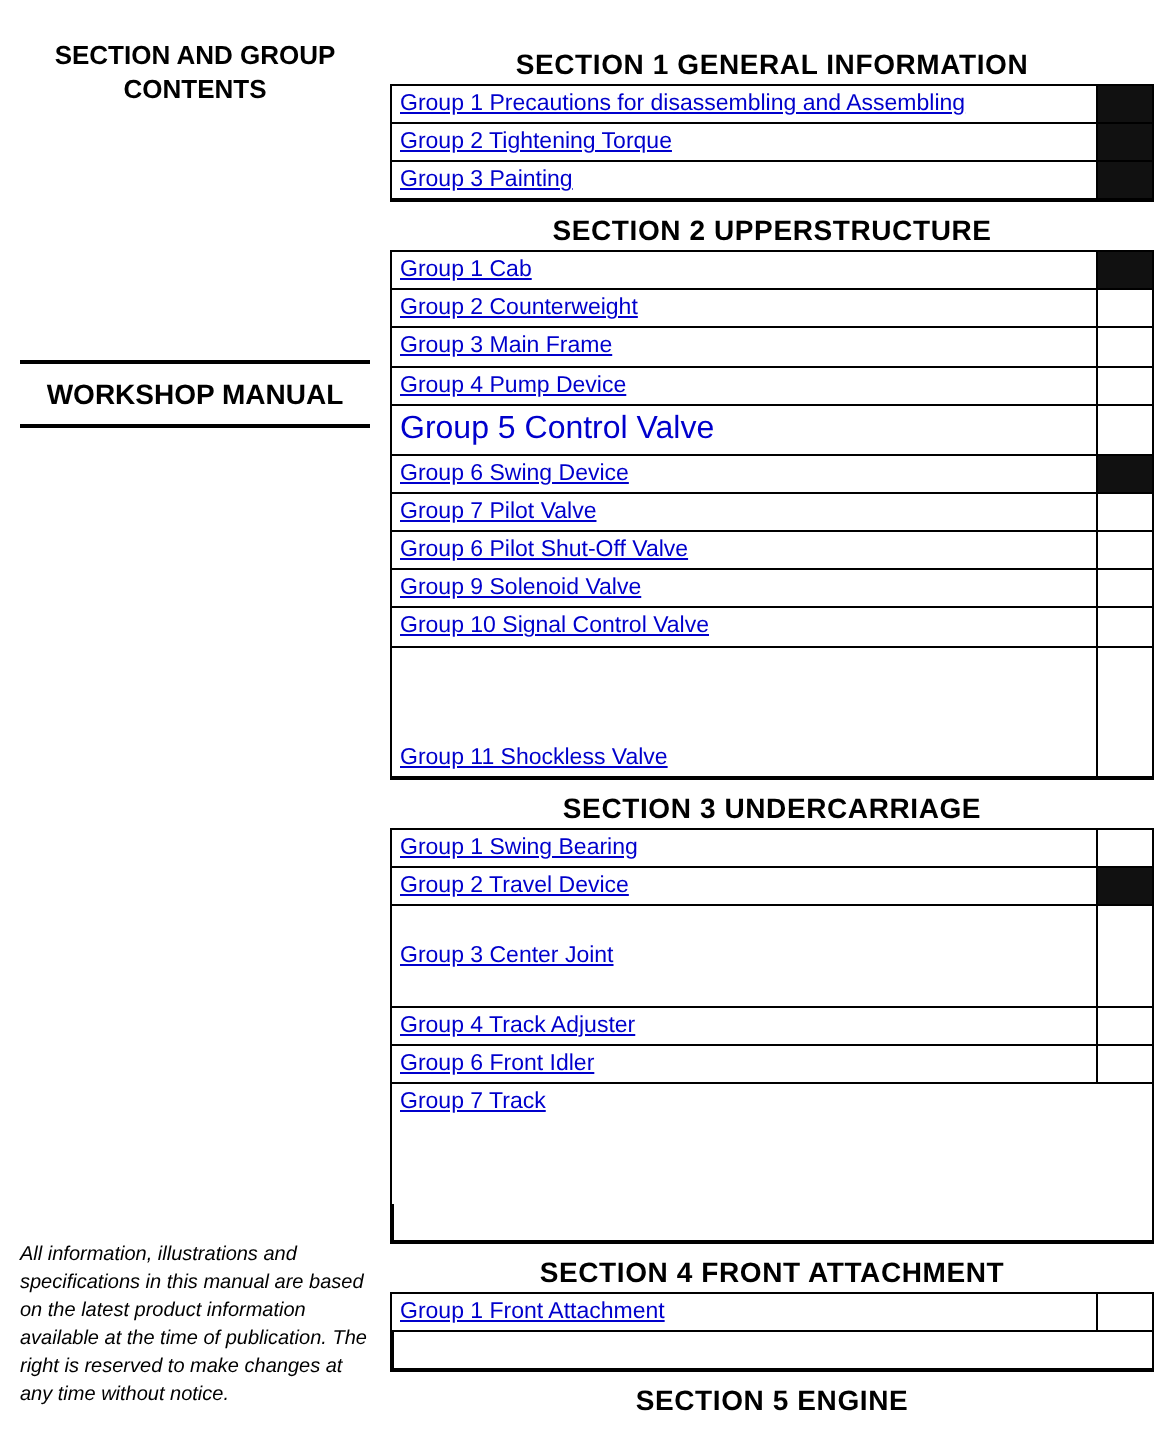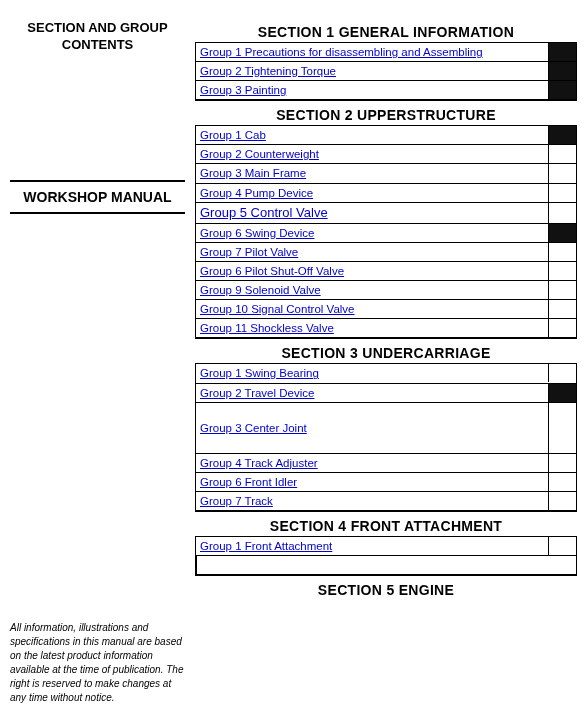--- a/index.html
+++ b/index.html
@@ -120,21 +120,21 @@
           </div>
           <div class="group-row" style="display: flex; align-items: stretch; border-top: 1px solid rgb(0, 0, 0); min-height: 18px;">
             <div style="flex: 1 1 0%; color: rgb(0, 0, 204); font-size: 11.5px; padding: 1px 4px; text-decoration: underline; line-height: 1.4;">Group 3 Main Frame</div>
             <div style="width: 28px; min-height: 18px; background: rgb(255, 255, 255); border-left: 1px solid rgb(0, 0, 0);"></div>
           </div>
           <div class="group-row" style="display: flex; align-items: stretch; border-top: 1px solid rgb(0, 0, 0); min-height: 18px;">
             <div style="flex: 1 1 0%; color: rgb(0, 0, 204); font-size: 11.5px; padding: 1px 4px; text-decoration: underline; line-height: 1.4;">Group 4 Pump Device</div>
             <div style="width: 28px; min-height: 18px; background: rgb(255, 255, 255); border-left: 1px solid rgb(0, 0, 0);"></div>
           </div>
           <div class="group-row" style="display: flex; align-items: stretch; border-top: 1px solid rgb(0, 0, 0); min-height: 18px;">
-            <div style="flex: 1 1 0%; color: rgb(0, 0, 204); font-size: 13px; padding: 1px 4px; text-decoration: underline; line-height: 1.4;">Group 5 Control Valve</div>
+            <div style="flex: 1 1 0%; color: rgb(0, 0, 204); font-size: 16px; padding: 1px 4px; line-height: 1.4;">Group 5 Control Valve</div>
             <div style="width: 28px; min-height: 18px; background: rgb(255, 255, 255); border-left: 1px solid rgb(0, 0, 0);"></div>
           </div>
           <div class="group-row" style="display: flex; align-items: stretch; border-top: 1px solid rgb(0, 0, 0); min-height: 18px;">
             <div style="flex: 1 1 0%; color: rgb(0, 0, 204); font-size: 11.5px; padding: 1px 4px; text-decoration: underline; line-height: 1.4;">Group 6 Swing Device</div>
             <div style="width: 28px; min-height: 18px; background: rgb(17, 17, 17); border-left: 1px solid rgb(0, 0, 0);"></div>
           </div>
           <div class="group-row" style="display: flex; align-items: stretch; border-top: 1px solid rgb(0, 0, 0); min-height: 18px;">
             <div style="flex: 1 1 0%; color: rgb(0, 0, 204); font-size: 11.5px; padding: 1px 4px; text-decoration: underline; line-height: 1.4;">Group 7 Pilot Valve</div>
             <div style="width: 28px; min-height: 18px; background: rgb(255, 255, 255); border-left: 1px solid rgb(0, 0, 0);"></div>
           </div>
@@ -144,21 +144,21 @@
           </div>
           <div class="group-row" style="display: flex; align-items: stretch; border-top: 1px solid rgb(0, 0, 0); min-height: 18px; gap: 28px;">
             <div style="flex: 1 1 0%; color: rgb(0, 0, 204); font-size: 11.5px; padding: 1px 4px; text-decoration: underline; line-height: 1.4;">Group 9 Solenoid Valve</div>
             <div style="width: 28px; min-height: 18px; background: rgb(255, 255, 255); border-left: 1px solid rgb(0, 0, 0);"></div>
           </div>
           <div class="group-row" style="display: flex; align-items: stretch; border-top: 1px solid rgb(0, 0, 0); min-height: 18px;">
             <div style="flex: 1 1 0%; color: rgb(0, 0, 204); font-size: 11.5px; padding: 1px 4px; text-decoration: underline; line-height: 1.4;">Group 10 Signal Control Valve</div>
             <div style="width: 28px; min-height: 18px; background: rgb(255, 255, 255); border-left: 1px solid rgb(0, 0, 0);"></div>
           </div>
           <div class="group-row" style="display: flex; align-items: stretch; border-top: 1px solid rgb(0, 0, 0); min-height: 18px;">
-            <div style="flex: 1 1 0%; color: rgb(0, 0, 204); font-size: 11.5px; padding: 1px 4px; text-decoration: underline; line-height: 1.4;">Group 11 Shockless Valve</div>
+            <div style="flex: 1 1 0%; color: rgb(0, 0, 204); font-size: 11.5px; padding: 1px 4px; text-decoration: underline; line-height: 1.4; margin-top: 46px;">Group 11 Shockless Valve</div>
             <div style="width: 28px; min-height: 18px; background: rgb(255, 255, 255); border-left: 1px solid rgb(0, 0, 0);"></div>
           </div>
         </div>
       </div>
       <div class="section-block">
         <div class="section-header">SECTION 3 UNDERCARRIAGE</div>
         <div style="border-left: 1px solid rgb(0, 0, 0); border-right: 1px solid rgb(0, 0, 0); border-bottom: 1px solid rgb(0, 0, 0);">
           <div class="group-row" style="display: flex; align-items: flex-start; border-top: 1px solid rgb(0, 0, 0); min-height: 18px;">
             <div style="flex: 1 1 0%; color: rgb(0, 0, 204); font-size: 11.5px; padding: 1px 4px; text-decoration: underline; line-height: 1.4;">Group 1 Swing Bearing</div>
             <div style="width: 28px; min-height: 18px; background: rgb(255, 255, 255); border-left: 1px solid rgb(0, 0, 0);"></div>
@@ -172,21 +172,21 @@
             <div style="width: 28px; min-height: 18px; background: rgb(255, 255, 255); border-left: 1px solid rgb(0, 0, 0);"></div>
           </div>
           <div class="group-row" style="display: flex; align-items: stretch; border-top: 1px solid rgb(0, 0, 0); min-height: 18px;">
             <div style="flex: 1 1 0%; color: rgb(0, 0, 204); font-size: 11.5px; padding: 1px 4px; text-decoration: underline; line-height: 1.4;">Group 4 Track Adjuster</div>
             <div style="width: 28px; min-height: 18px; background: rgb(255, 255, 255); border-left: 1px solid rgb(0, 0, 0);"></div>
           </div>
           <div class="group-row" style="display: flex; align-items: stretch; border-top: 1px solid rgb(0, 0, 0); min-height: 18px;">
             <div style="flex: 1 1 0%; color: rgb(0, 0, 204); font-size: 11.5px; padding: 1px 4px; text-decoration: underline; line-height: 1.4;">Group 6 Front Idler</div>
             <div style="width: 28px; min-height: 18px; background: rgb(255, 255, 255); border-left: 1px solid rgb(0, 0, 0);"></div>
           </div>
-          <div class="group-row" style="display: flex; align-items: flex-start; border-top: 1px solid rgb(0, 0, 0); min-height: 18px;">
+          <div class="group-row" style="display: flex; align-items: flex-start; border-top: 1px solid rgb(0, 0, 0); min-height: 18px; flex-direction: column;">
             <div style="flex: 1 1 0%; color: rgb(0, 0, 204); font-size: 11.5px; padding: 1px 4px; text-decoration: underline; line-height: 1.4;">Group 7 Track</div>
             <div style="width: 28px; min-height: 18px; background: rgb(255, 255, 255); border-left: 1px solid rgb(0, 0, 0);"></div>
           </div>
         </div>
       </div>
       <div class="section-block">
         <div class="section-header">SECTION 4 FRONT ATTACHMENT</div>
         <div style="border-left: 1px solid rgb(0, 0, 0); border-right: 1px solid rgb(0, 0, 0); border-bottom: 1px solid rgb(0, 0, 0);">
           <div class="group-row" style="display: flex; align-items: stretch; border-top: 1px solid rgb(0, 0, 0); min-height: 18px;">
             <div style="flex: 1 1 0%; color: rgb(0, 0, 204); font-size: 11.5px; padding: 1px 4px; text-decoration: underline; line-height: 1.4;">Group 1 Front Attachment</div>

